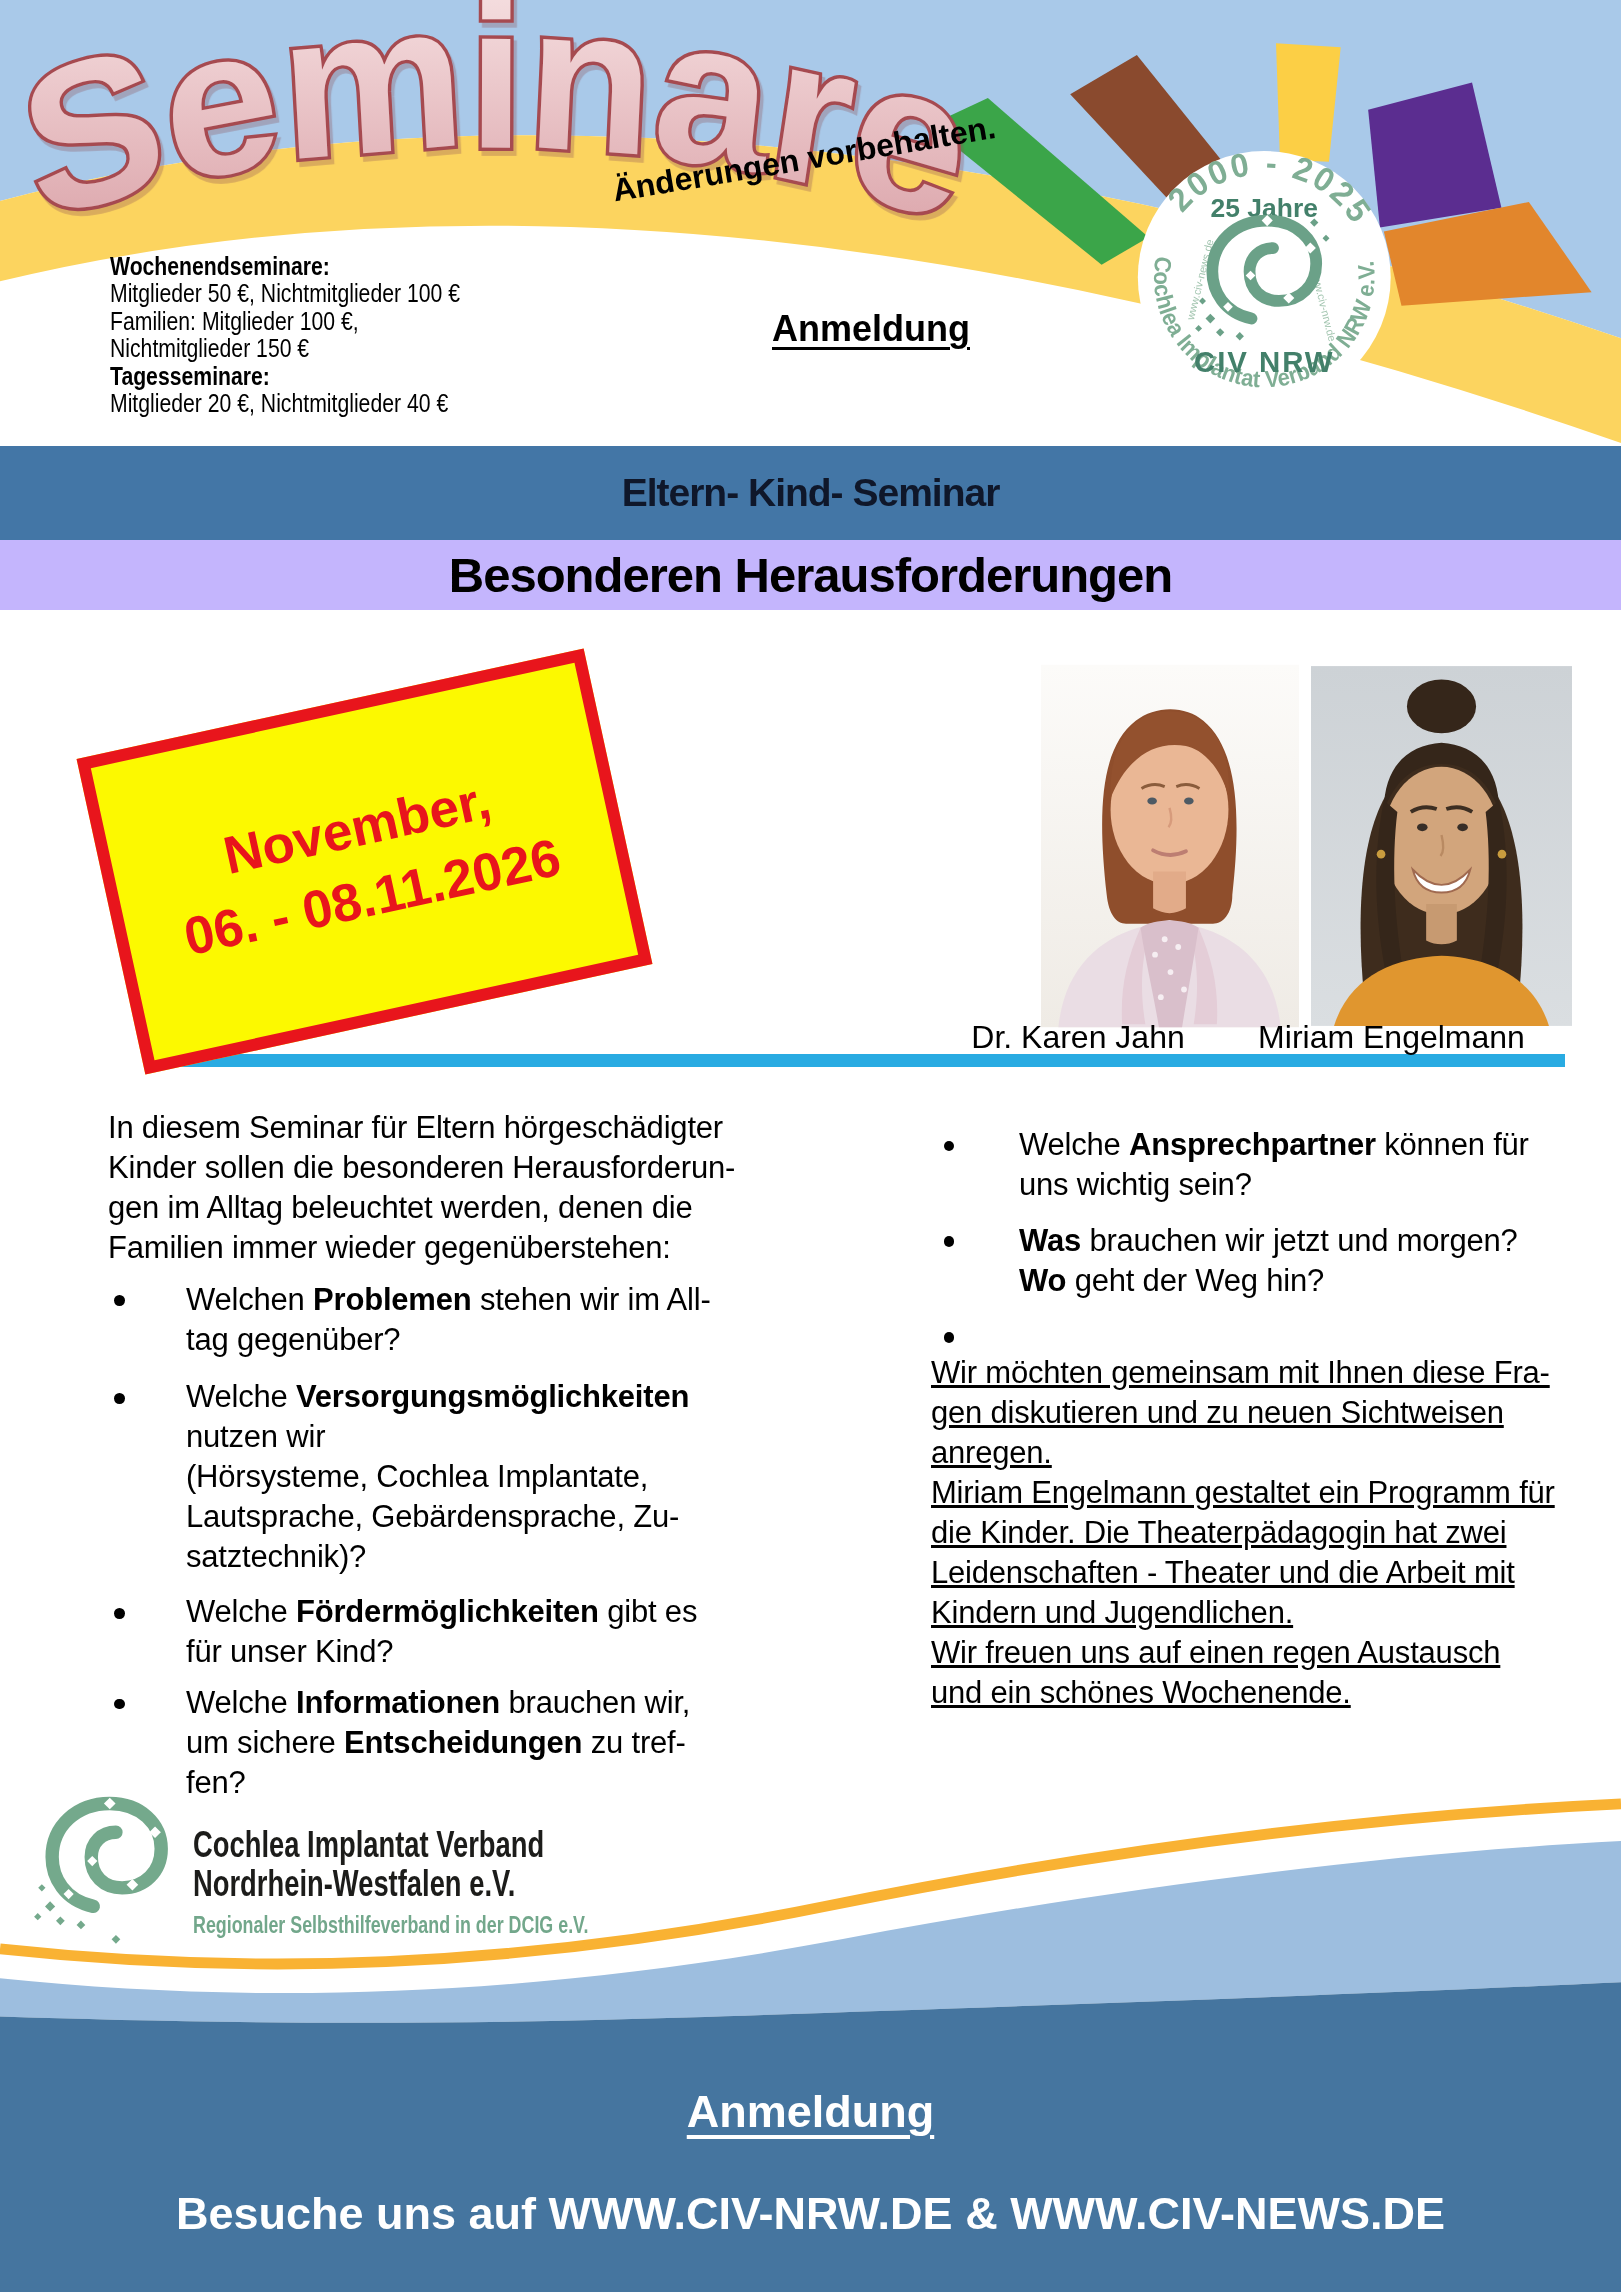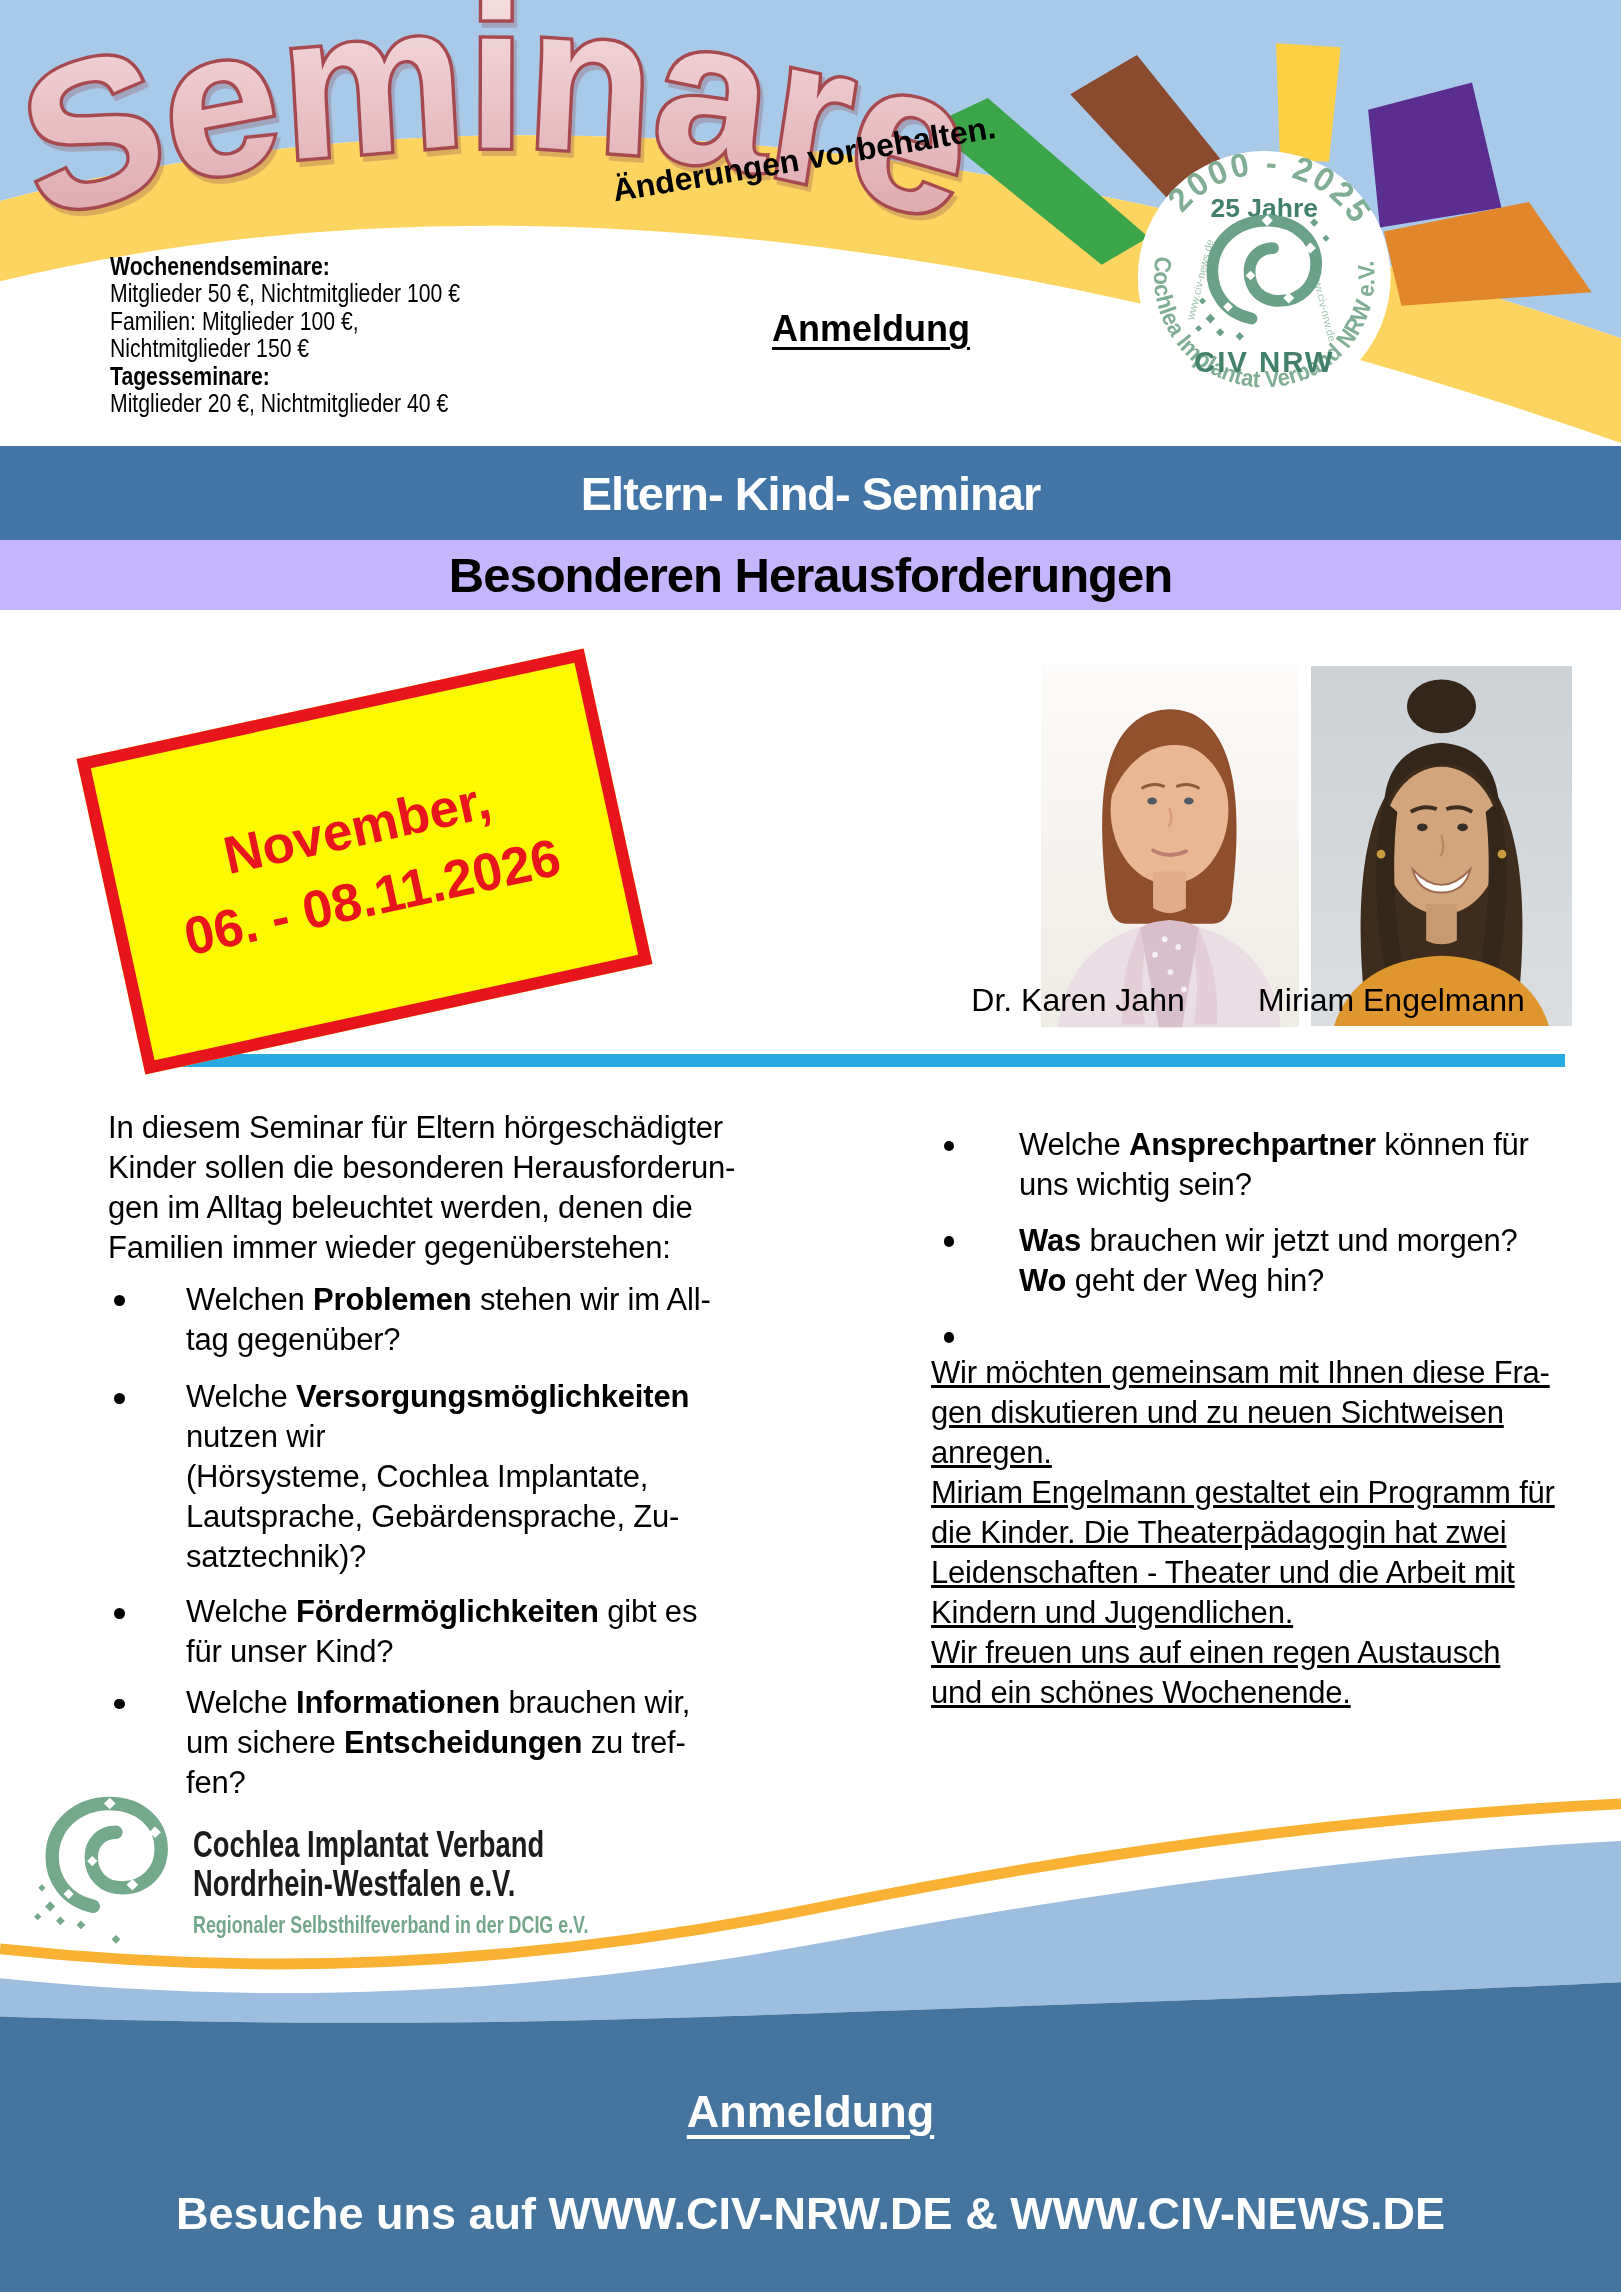--- a/index.html
+++ b/index.html
@@ -13,40 +13,40 @@
   .price-line{font-size:26.5px;line-height:27.4px;white-space:nowrap;}
   .price-line.bold{font-weight:bold;}
   #change-note{left:610px;top:173px;font-size:32px;font-weight:bold;
                transform:rotate(-9.5deg);transform-origin:left top;white-space:nowrap;}
   #anmeldung-top{left:772px;top:308px;font-size:36px;font-weight:bold;color:#000;
                  text-decoration:underline;text-decoration-thickness:2.9px;text-underline-offset:5.9px;cursor:pointer;}
 
   
   .banner{left:0;width:1621px;display:flex;align-items:center;justify-content:center;}
   #banner-dark{top:446px;height:94px;background:#4376a6;}
-  #banner-dark span{color:#ffffff;font-size:47px;font-weight:bold;letter-spacing:-1px;}
+  #banner-dark span{color:#0f172a;font-size:39px;font-weight:bold;letter-spacing:-1px;}
   #banner-light{top:540px;height:70px;background:#c4b5fd;}
   #banner-light span{color:#000;font-size:49px;font-weight:bold;letter-spacing:-1px;}
 
   
   #sticker{left:105px;top:700px;width:519px;height:323px;background:#fcf900;
            border:12.7px solid #e8151c;transform:rotate(-12.3deg);box-sizing:border-box;
            display:flex;flex-direction:column;align-items:center;justify-content:center;z-index:5;}
   #sticker div{color:#e8151c;font-size:53px;font-weight:bold;line-height:71px;white-space:nowrap;}
 
   
   #venue{left:733px;top:684px;}
   #venue .vlabel{font-size:33px;font-weight:bold;margin-bottom:7.8px;}
   #venue .vline{font-size:31px;line-height:43px;}
 
   
   .photo{top:662px;height:368px;}
   #photo-karen{left:1041px;width:258px;}
   #photo-miriam{left:1311px;width:261px;}
-  .caption{top:982px;font-size:32px;text-align:center;white-space:nowrap;}
+  .caption{top:1019px;font-size:32px;text-align:center;white-space:nowrap;}
   #caption-karen{left:936px;width:284px;}
   #caption-miriam{left:1225px;width:333px;}
   #divider{left:154px;top:1054px;width:1411px;height:12.7px;background:#29abe2;}
 
   
   .col{font-size:31px;line-height:40px;letter-spacing:-0.2px;}
   #col-left{left:108px;top:1108px;width:696px;}
   #col-right{left:931px;top:1125px;width:657px;}
   .pre{white-space:pre-line;}
   .bullet{position:relative;padding-left:78px;}

